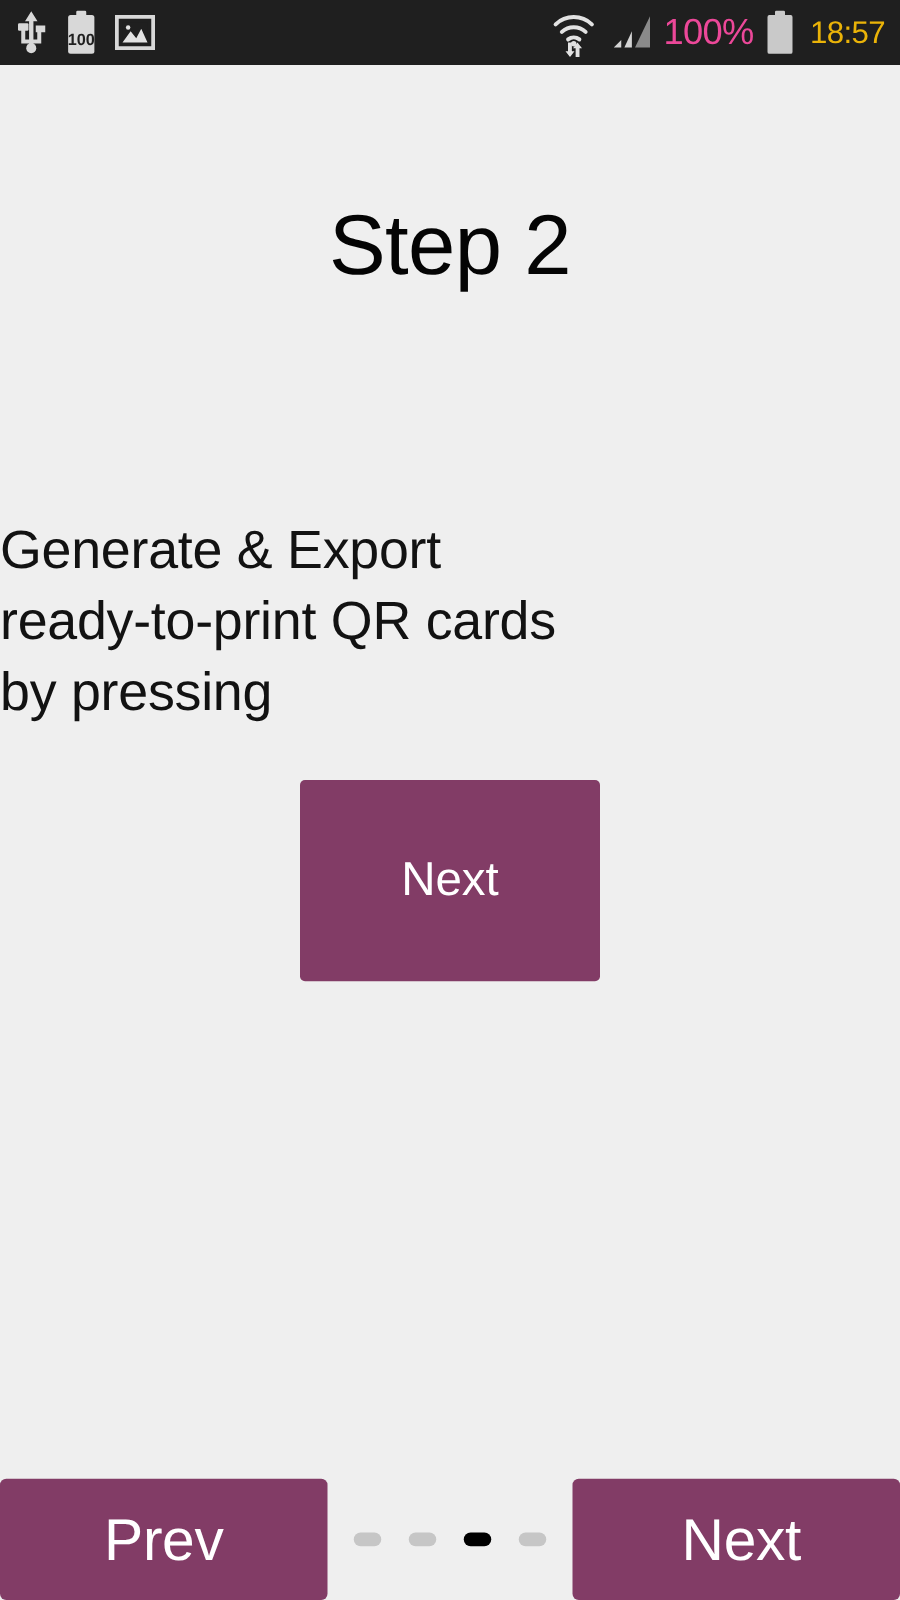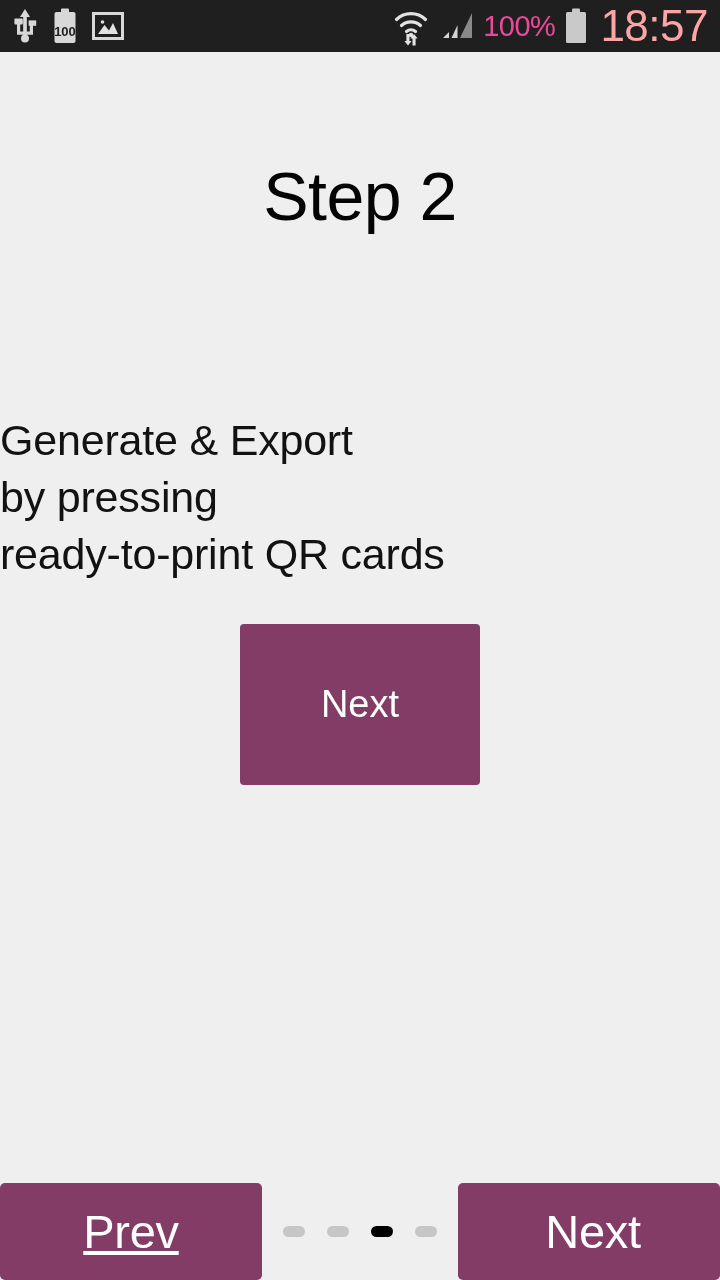--- a/index.html
+++ b/index.html
@@ -19,21 +19,21 @@
   }
   .sb-left, .sb-right { display:flex; align-items:center; }
   .sb-left { gap:14px; }
   .sb-right { gap:9px; }
   .sb-ico { display:flex; align-items:center; justify-content:center; }
   .sb-text {
     color:#ec4899; font-size:29px; font-weight:400;
     letter-spacing:-0.5px; line-height:1;
   }
   .sb-clock {
-    color:#fca5a5; font-size:44px; font-weight:400;
+    color:#eab308; font-size:25px; font-weight:400;
     letter-spacing:-0.5px; line-height:1; margin-left:3px;
   }
   .batt-txt {
     position:absolute; left:0; right:0; bottom:5px;
     font-size:13px; color:#1f1f1f; text-align:center;
     font-family:"Liberation Sans", sans-serif; font-weight:700;
   }
   .batt-wrap { position:relative; width:26px; height:36px; }
 
   
@@ -160,28 +160,28 @@
 
       <span class="sb-clock">18:57</span>
 
     </div>
   </div>
 
   <div class="title">Step 2</div>
 
   <div class="body-text">
     <div>Generate &amp; Export</div>
+    <div>ready-to-print QR cards</div>
     <div>by pressing</div>
-    <div>ready-to-print QR cards</div>
   </div>
 
   <button class="here-btn" style="background: rgb(130, 60, 102); color: rgb(255, 255, 255);">Next</button>
 
   <div class="navbar">
-    <button class="nav-btn nav-prev" style="background: rgb(130, 60, 102); text-decoration: underline;">Prev</button>
+    <button class="nav-btn nav-prev" style="background: rgb(130, 60, 102);">Prev</button>
 
     <div class="dots">
       <span class="dot" style="background: rgb(198, 198, 198);"></span>
       <span class="dot" style="background: rgb(198, 198, 198);"></span>
       <span class="dot active" style="background: rgb(0, 0, 0);"></span>
       <span class="dot" style="background: rgb(198, 198, 198);"></span>
     </div>
 
     <button class="nav-btn nav-next" style="background: rgb(130, 60, 102);">Next</button>
   </div>

